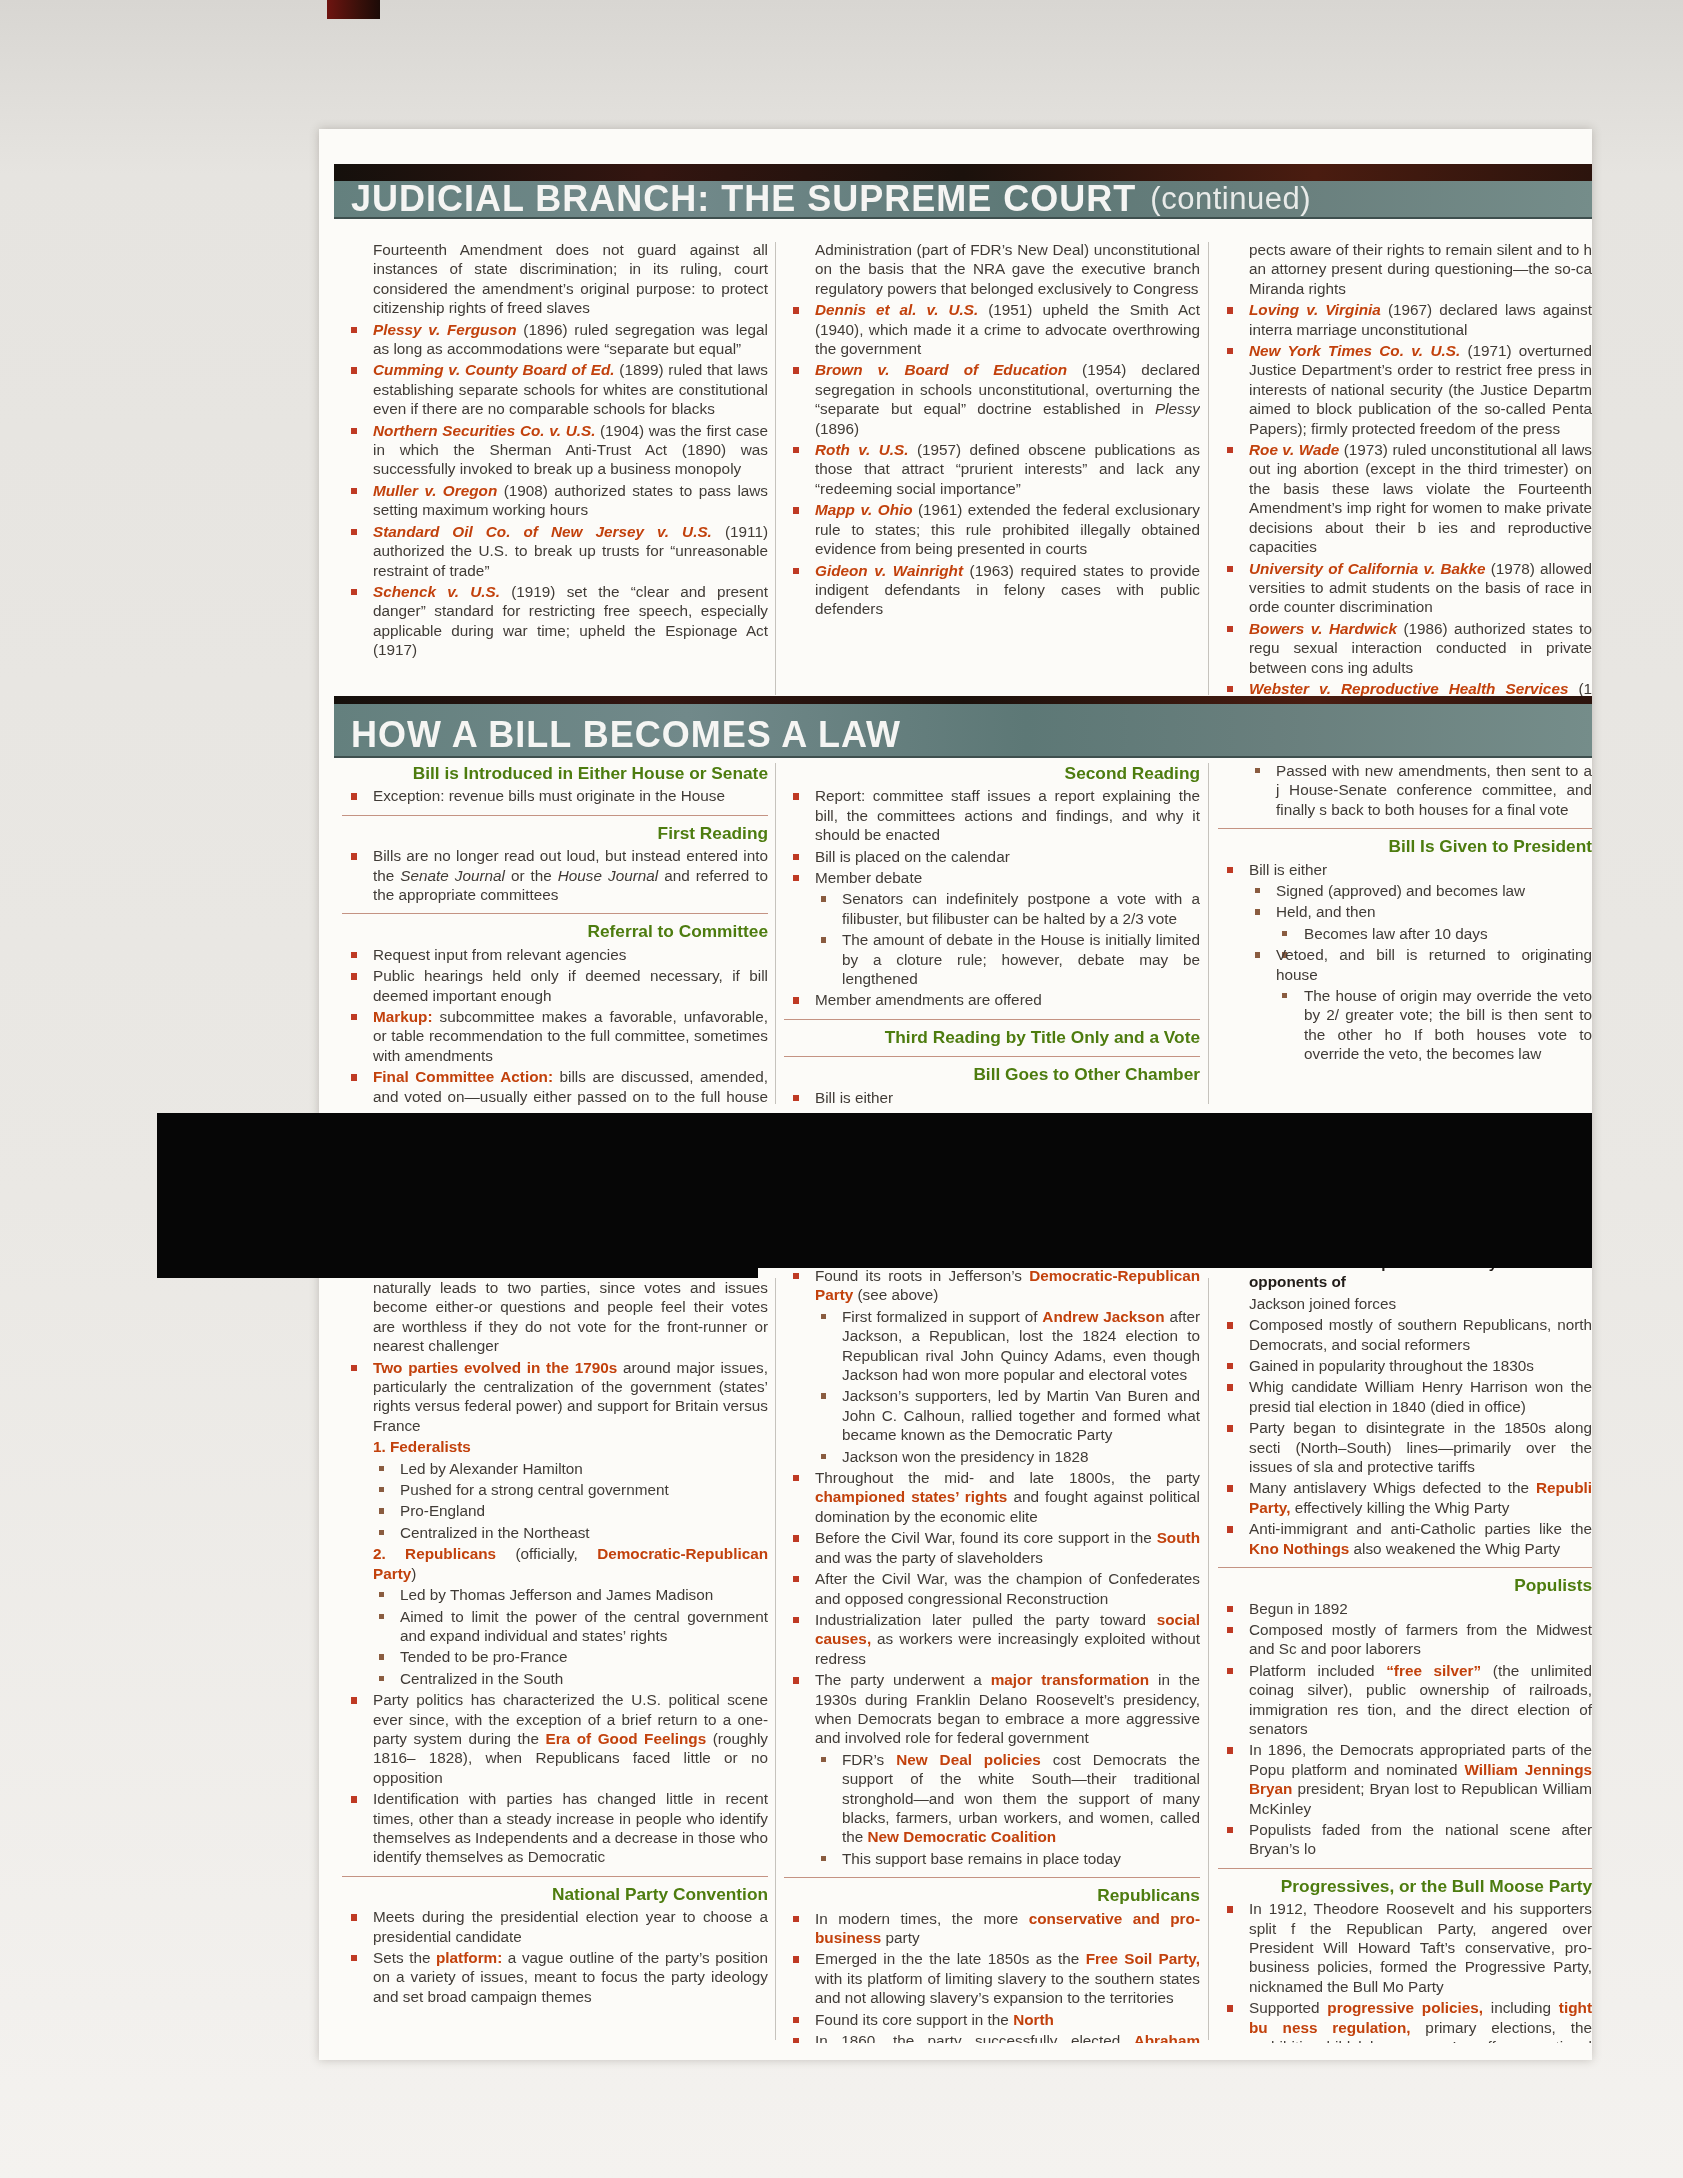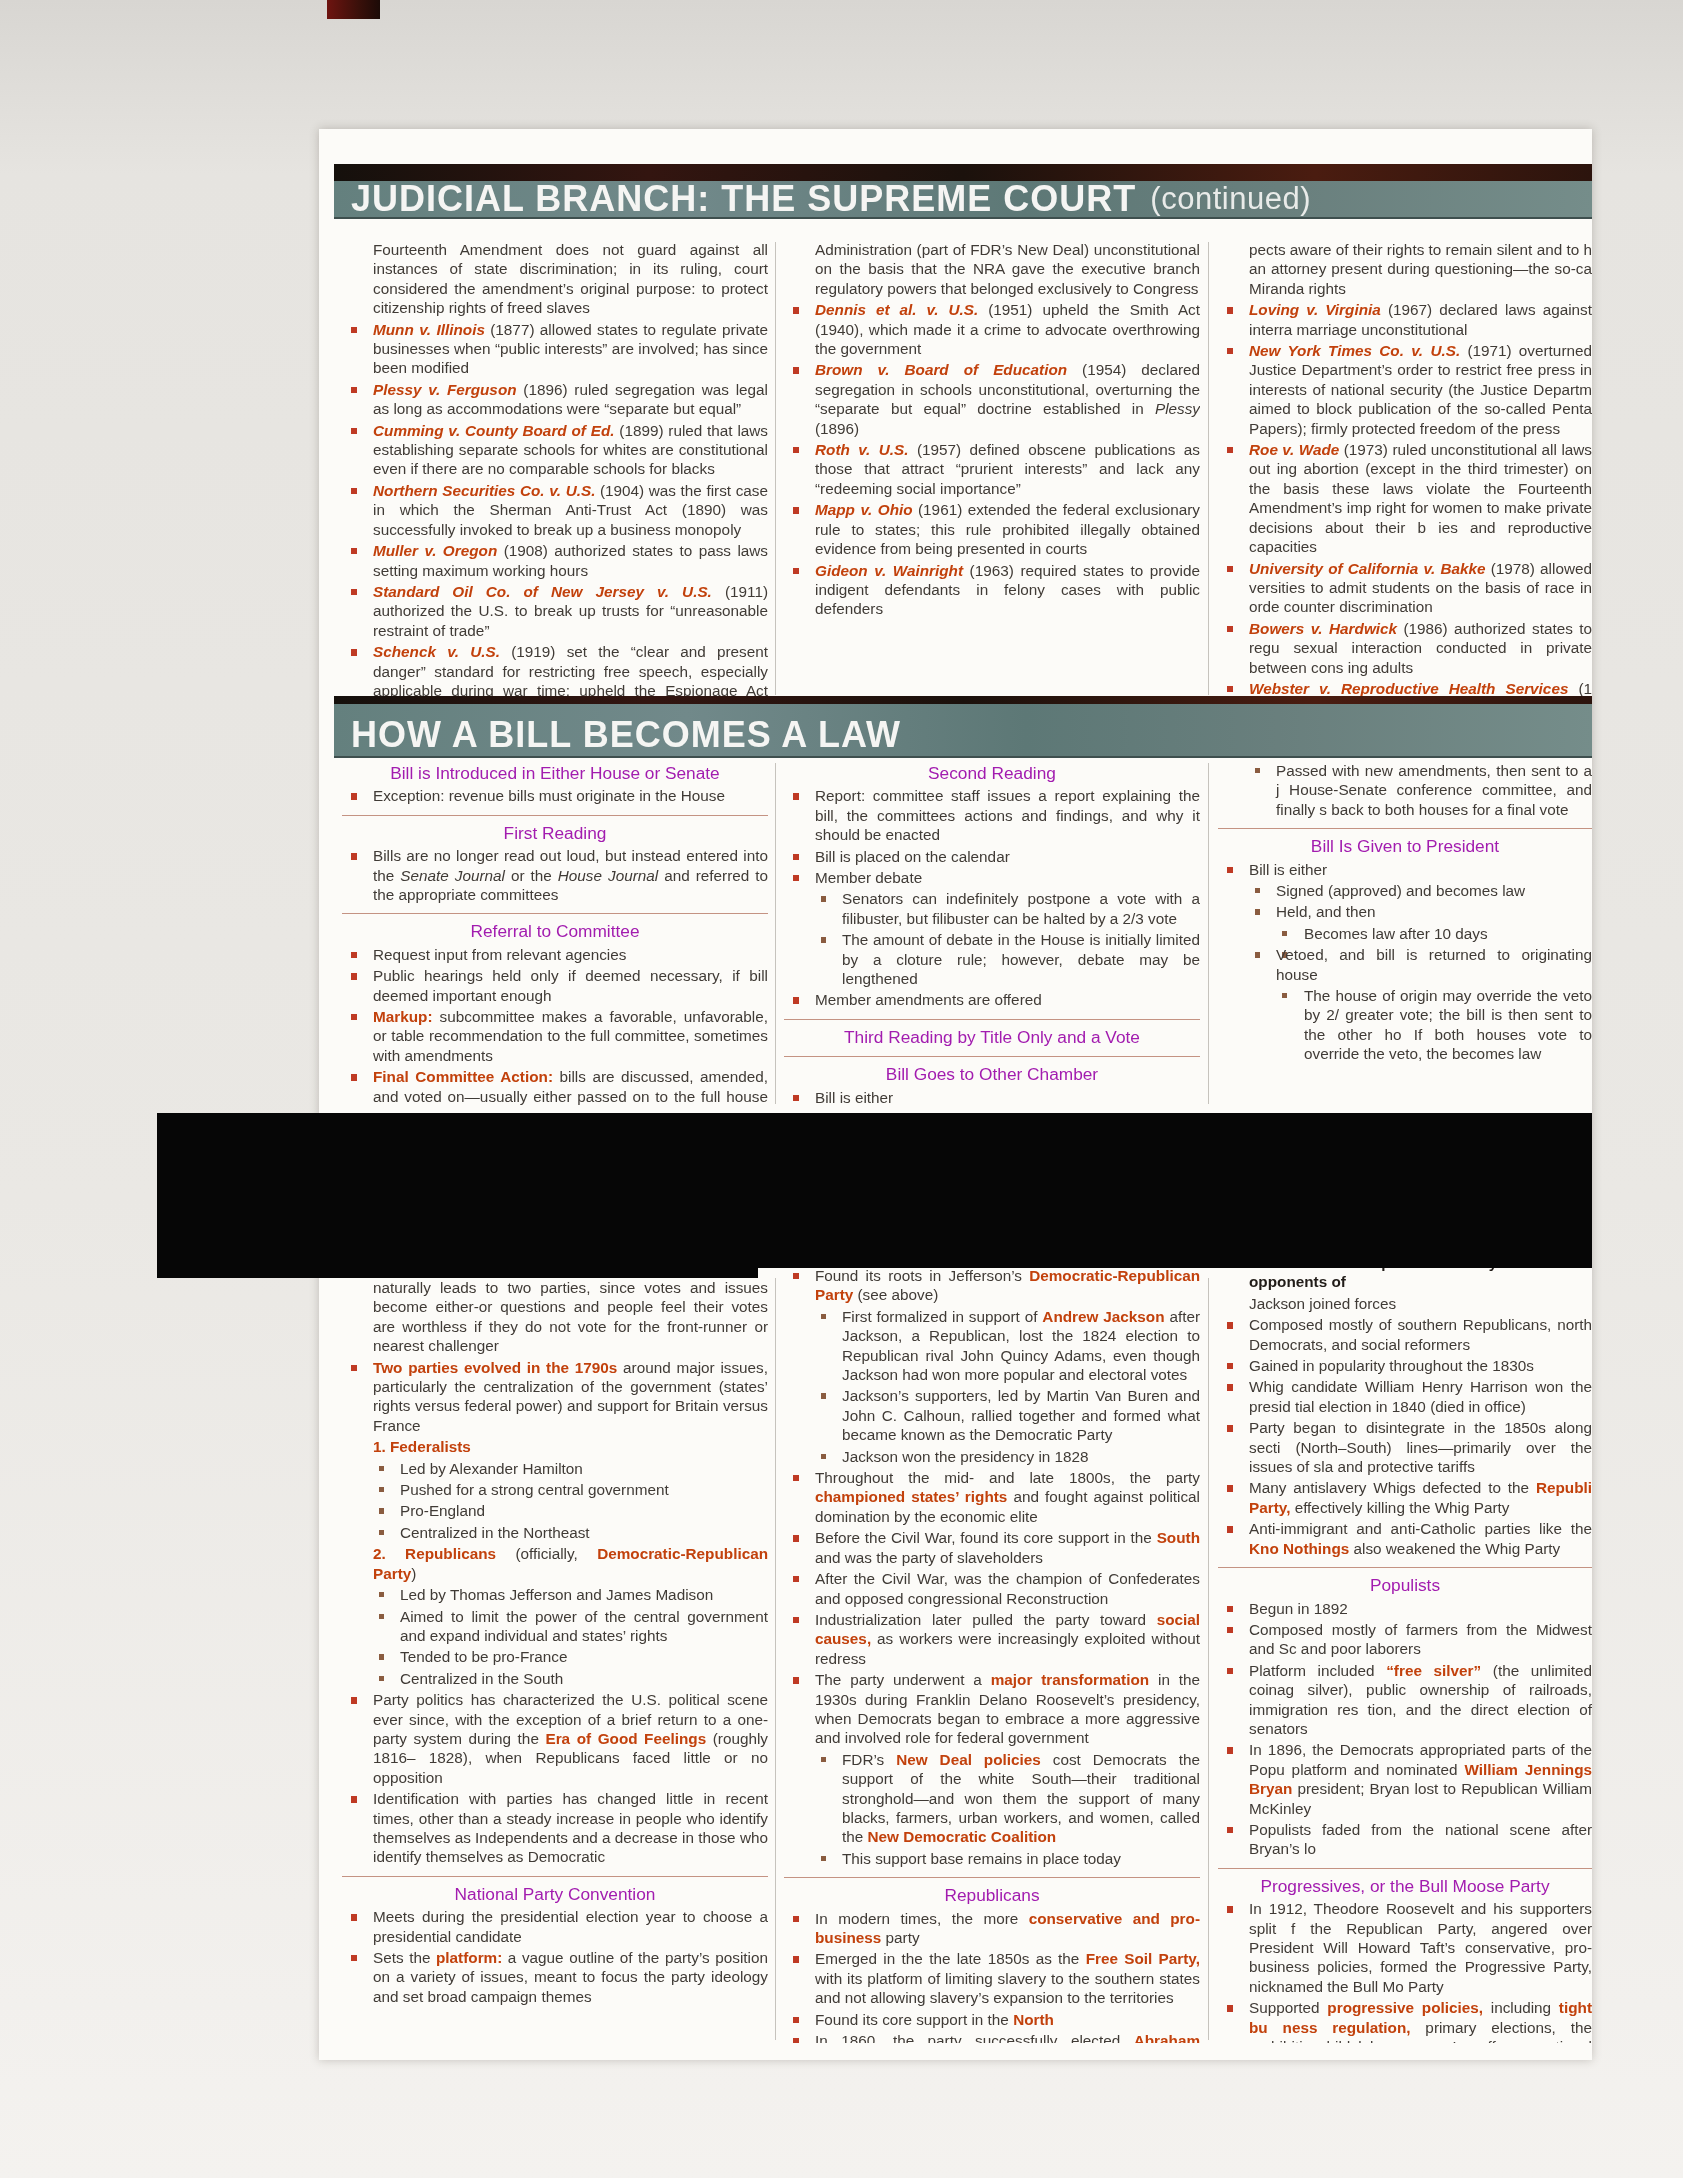--- a/index.html
+++ b/index.html
@@ -34,21 +34,21 @@
   .col3{left:899px;width:374px;}
   .vsep{position:absolute;width:1px;background:#c6c3bd;}
 
   .blk{position:relative;padding-left:31px;margin-bottom:2px;}
   .blk b{color:#c2410c;}
   .blk .sq{position:absolute;left:9px;top:7px;width:6.4px;height:6.4px;background:#bf3a24;}
   .blk.b2{padding-left:58px;}
   .blk.b2 .sq{left:37px;top:7px;width:5.4px;height:5.4px;background:#8a5c40;}
   .blk.b3{padding-left:86px;}
   .blk.b3 .sq{left:64px;top:7px;width:5.4px;height:5.4px;background:#8a5c40;}
-  .blk.h{padding-left:0;font-weight:normal;font-size:17.3px;color:#a21caf;margin:3px 0 3px 0;text-align:center;}
+  .blk.h{padding-left:0;font-weight:bold;font-size:17.3px;color:#4d7c0f;margin:3px 0 3px 0;text-align:right;}
   .blk.rule{border-top:1px solid #c49383;padding-top:8px;margin-top:9px;}
   .blk.clipped{font-weight:bold;color:#211c18;}
 
   
   .redaction{position:absolute;left:157px;top:1113px;width:1435px;height:155px;background:#060606;z-index:6;}
   .redaction-ext{position:absolute;left:157px;top:1268px;width:601px;height:10px;background:#060606;z-index:6;}
 </style>
 </head>
 <body>
 
@@ -60,21 +60,20 @@
     <div class="band band1">
       <div class="strip"></div>
       <div class="bar">
         <span class="band-title">JUDICIAL BRANCH: THE SUPREME COURT</span>
         <span class="band-cont">(continued)</span>
       </div>
     </div>
 
     <div class="col col1" style="top:111px;height:457px;">
         <div class="blk para"><span class="tx">Fourteenth Amendment does not guard against all instances of state discrimination; in its ruling, court considered the amendment’s original purpose: to protect citizenship rights of freed slaves</span></div>
-        <div class="blk b1"><span class="sq"></span><span class="tx"><b><i>Munn v. Illinois</i></b> (1877) allowed states to regulate private businesses when “public interests” are involved; has since been modified</span></div>
         <div class="blk b1"><span class="sq"></span><span class="tx"><b><i>Plessy v. Ferguson</i></b> (1896) ruled segregation was legal as long as accommodations were “separate but equal”</span></div>
         <div class="blk b1"><span class="sq"></span><span class="tx"><b><i>Cumming v. County Board of Ed.</i></b> (1899) ruled that laws establishing separate schools for whites are constitutional even if there are no comparable schools for blacks</span></div>
         <div class="blk b1"><span class="sq"></span><span class="tx"><b><i>Northern Securities Co. v. U.S.</i></b> (1904) was the first case in which the Sherman Anti-Trust Act (1890) was successfully invoked to break up a business monopoly</span></div>
         <div class="blk b1"><span class="sq"></span><span class="tx"><b><i>Muller v. Oregon</i></b> (1908) authorized states to pass laws setting maximum working hours</span></div>
         <div class="blk b1"><span class="sq"></span><span class="tx"><b><i>Standard Oil Co. of New Jersey v. U.S.</i></b> (1911) authorized the U.S. to break up trusts for “unreasonable restraint of trade”</span></div>
         <div class="blk b1"><span class="sq"></span><span class="tx"><b><i>Schenck v. U.S.</i></b> (1919) set the “clear and present danger” standard for restricting free speech, especially applicable during war time; upheld the Espionage Act (1917)</span></div>
       </div>
     <div class="col col2" style="top:111px;height:457px;">
         <div class="blk para"><span class="tx">Administration (part of FDR’s New Deal) unconstitutional on the basis that the NRA gave the executive branch regulatory powers that belonged exclusively to Congress</span></div>
         <div class="blk b1"><span class="sq"></span><span class="tx"><b><i>Dennis et al. v. U.S.</i></b> (1951) upheld the Smith Act (1940), which made it a crime to advocate overthrowing the government</span></div>

